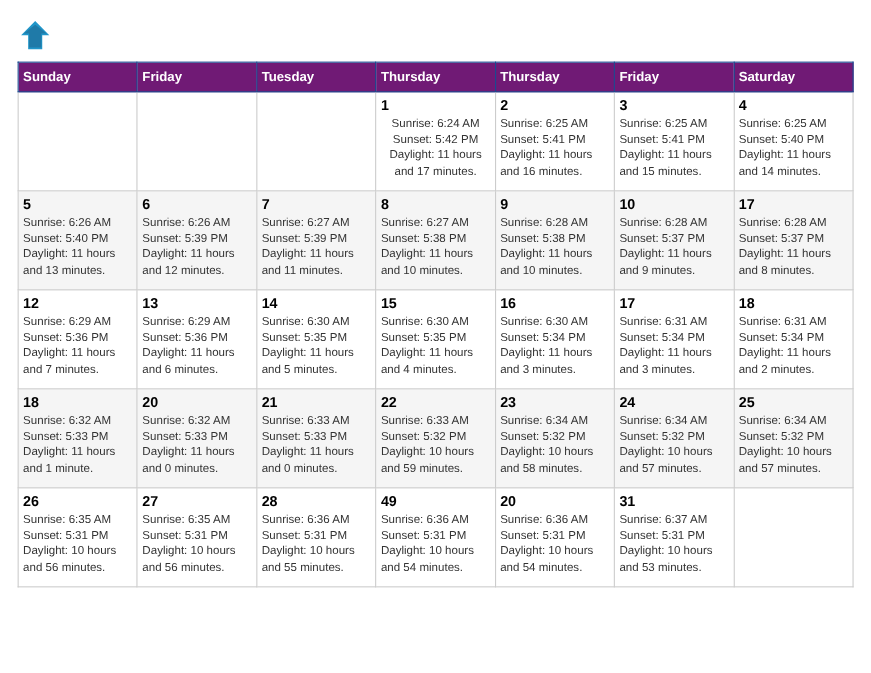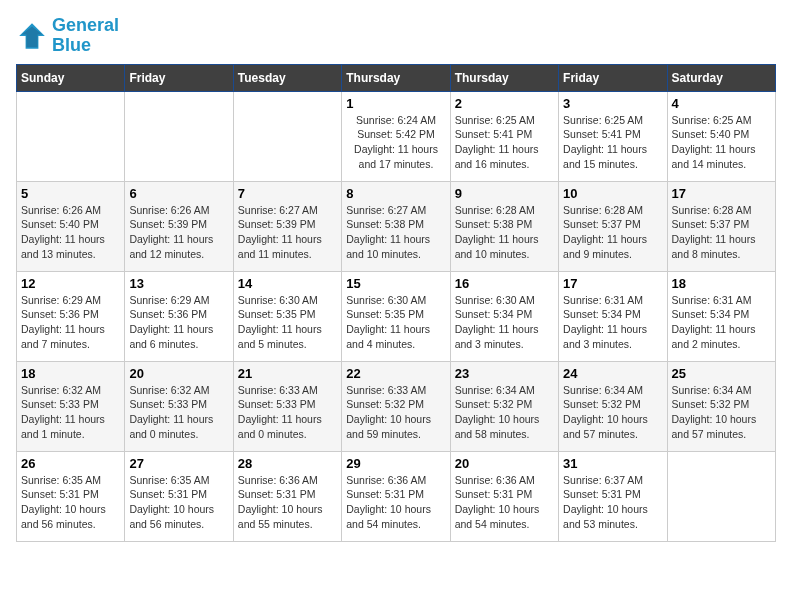--- a/index.html
+++ b/index.html
@@ -45,21 +45,21 @@
     .subtitle {
       font-size: 14px;
       color: #333;
     }
     table {
       width: 100%;
       border-collapse: collapse;
       font-size: 11px;
     }
     thead tr th {
-      background: #404040;
+      background: #701a75;
       color: #fff;
       padding: 6px 4px;
       text-align: left;
       font-size: 12px;
       font-weight: bold;
       border: 1px solid #1a4a90;
     }
     tbody tr td {
       border: 1px solid #ccc;
       vertical-align: top;
@@ -88,24 +88,20 @@
   </style>
 </head>
 <body>
 
 <div class="header">
   <div class="logo">
     <svg class="logo-icon" viewBox="0 0 40 40">
       <polygon points="20,4 36,20 28,20 28,36 12,36 12,20 4,20" fill="#2196c9"></polygon>
       <polygon points="20,8 33,18 27,18 27,34 13,34 13,18 7,18" fill="#1a3a5c" opacity="0.3"></polygon>
     </svg>
-    <div class="logo-text">
-      <div><span>General</span></div>
-      <div style="color:#2196c9">Blue</div>
-    </div>
   </div>
   <div class="title-block">
     <div class="month-title"></div>
     <div class="subtitle"></div>
   </div>
 </div>
 
 <table>
   <thead>
     <tr id="header-row">
@@ -293,21 +289,21 @@
 Sunset: 5:31 PM
 Daylight: 10 hours and 56 minutes.</div>
         </td>
         <td>
           <div class="day-number">28</div>
           <div class="day-info" style="white-space: pre-line;">Sunrise: 6:36 AM
 Sunset: 5:31 PM
 Daylight: 10 hours and 55 minutes.</div>
         </td>
         <td>
-          <div class="day-number">29</div>
+          <div class="day-number">49</div>
           <div class="day-info" style="white-space: pre-line;">Sunrise: 6:36 AM
 Sunset: 5:31 PM
 Daylight: 10 hours and 54 minutes.</div>
         </td>
         <td>
           <div class="day-number">20</div>
           <div class="day-info" style="white-space: pre-line;">Sunrise: 6:36 AM
 Sunset: 5:31 PM
 Daylight: 10 hours and 54 minutes.</div>
         </td>

